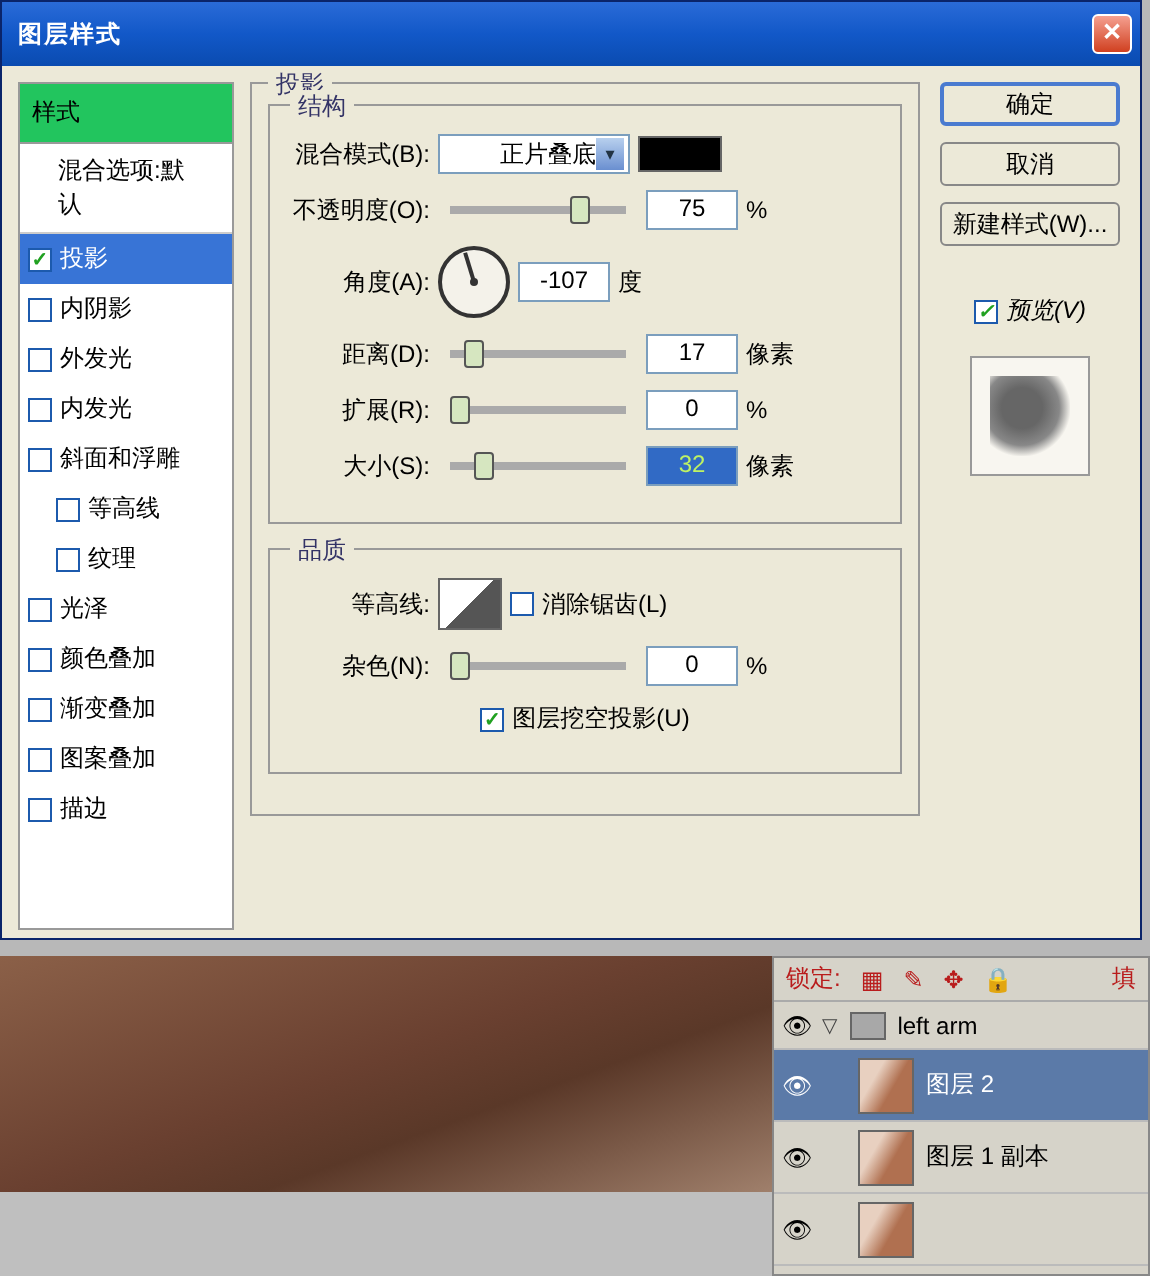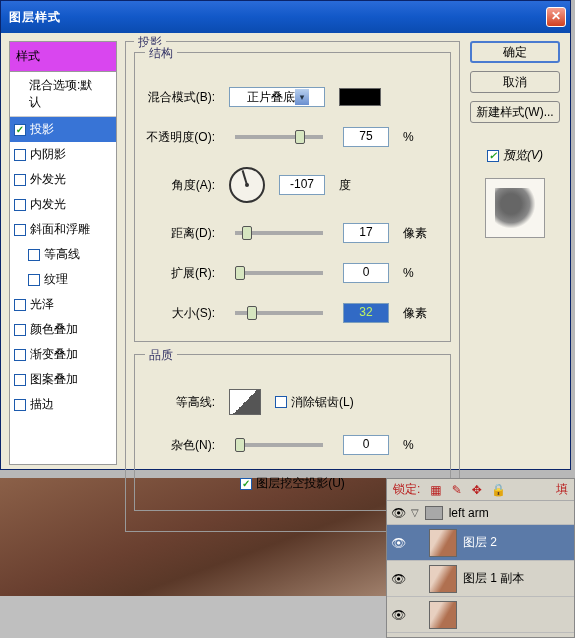--- a/index.html
+++ b/index.html
@@ -5,37 +5,37 @@
 * { box-sizing: border-box; margin: 0; padding: 0; font-family: "Microsoft YaHei", SimSun, sans-serif; font-size: 12px; }
 body { background: #b8b8b8; width: 575px; height: 638px; overflow: hidden; position: relative; }
 
 .window { position: absolute; left: 0; top: 0; width: 571px; height: 470px; background: #ece9d8; border: 1px solid #0a246a; }
 .titlebar { height: 28px; background: linear-gradient(to bottom, #2a6bd8 0%, #1258c8 50%, #0a4bb0 100%); display: flex; align-items: center; padding: 16px 4px; color: #fff; font-weight: bold; }
 .titlebar-text { flex: 1; padding-left: 4px; letter-spacing: 1px; }
 .close-btn { width: 20px; height: 20px; background: linear-gradient(to bottom, #f5a090, #d04020); border: 1px solid #fff; border-radius: 3px; color: #fff; text-align: center; line-height: 17px; font-weight: bold; cursor: pointer; }
 
 .body { display: flex; height: calc(100% - 28px); padding: 8px; gap: 8px; }
 .styles-list { width: 108px; border: 1px solid #999; background: #fff; }
-.styles-header { padding: 6px 6px; border-bottom: 1px solid #999; background: #d946ef; }
+.styles-header { padding: 6px 6px; border-bottom: 1px solid #999; background: #22c55e; }
 .styles-sub { padding: 5px 19px; border-bottom: 1px solid #ccc; }
 .style-item { display: flex; align-items: center; padding: 4px 4px; gap: 4px; cursor: pointer; }
 .style-item.active { background: #3874d6; color: #fff; }
 .style-item.indent { padding-left: 18px; }
 .chk { width: 12px; height: 12px; border: 1px solid #1c5aad; background: #fff; display: inline-flex; align-items: center; justify-content: center; font-size: 10px; color: #21a121; font-weight: bold; }
 .chk.checked::after { content: "✓"; }
 
 .main { flex: 1; position: relative; }
 .group { border: 1px solid #999; position: relative; padding: 10px 8px 8px; margin-bottom: 10px; }
 .group-label { position: absolute; top: -8px; left: 8px; background: #ece9d8; padding: 0 4px; color: #336; }
 .inner-group { border: 1px solid #999; position: relative; padding: 14px 8px 10px; margin-bottom: 12px; }
 .inner-label { position: absolute; top: -8px; left: 10px; background: #ece9d8; padding: 0 4px; color: #336; }
 
-.row { display: flex; align-items: center; margin-bottom: 8px; gap: 14px; margin-top: 20px; }
+.row { display: flex; align-items: center; margin-bottom: 8px; gap: 4px; }
 .row-label { width: 72px; text-align: right; }
-.select { border: 1px solid #7b9ebd; background: #fff; height: 20px; width: 96px; display: flex; align-items: center; justify-content: center; padding: 0 2px 0 4px; }
+.select { border: 1px solid #7b9ebd; background: #fff; height: 20px; width: 96px; display: flex; align-items: center; justify-content: flex-end; padding: 0 2px 0 4px; }
 .select .arrow { width: 14px; height: 16px; background: linear-gradient(#b8d0ee,#6a8fd0); display:flex; align-items:center; justify-content:center; color:#234; font-size:9px; }
 .color-swatch { width: 42px; height: 18px; background: #000; border: 1px solid #666; }
 .slider { flex: 0 0 88px; height: 4px; background: #aaa; position: relative; margin: 0 6px; }
 .slider .thumb { position: absolute; top: -5px; width: 10px; height: 14px; background: #d6e6c0; border: 1px solid #555; border-radius: 2px; }
 .numbox { width: 46px; height: 20px; border: 1px solid #7b9ebd; background: #fff; text-align: center; line-height: 16px; }
 .numbox.sel { background: #316ac5; color: #bef264; }
 .unit { width: 26px; }
 .angle-dial { width: 36px; height: 36px; border: 2px solid #333; border-radius: 50%; background: #f4f2ea; position: relative; }
 .angle-dial .needle { position:absolute; left:50%; top:50%; width:16px; height:1.5px; background:#333; transform-origin:0 50%; transform: rotate(-107deg); }
 .angle-dial .hub { position:absolute; left:50%; top:50%; width:4px; height:4px; background:#333; border-radius:50%; transform:translate(-50%,-50%);}

